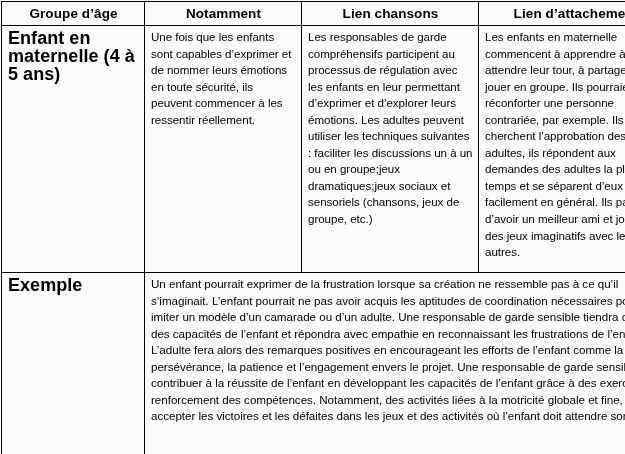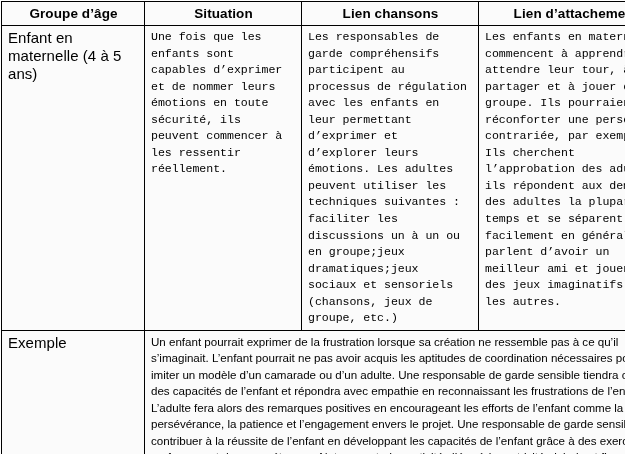--- a/index.html
+++ b/index.html
@@ -43,53 +43,52 @@
     padding-bottom: 2px;
     background: #f4f4f4;
     letter-spacing: 0.1px;
   }
   .col-1 { width: 131px; }
   .col-2 { width: 145px; }
   .col-3 { width: 165px; }
   .col-4 { width: 182px; }
 
   td.label-cell {
-    font-weight: normal;
-    font-size: 15px;
+    font-weight: bold;
+    font-size: 18px;
     line-height: 18px;
     padding-top: 4px;
     letter-spacing: 0.05px;
   }
   td.body-cell {
     font-size: 11.6px;
     line-height: 16.55px;
     padding-top: 4px;
     letter-spacing: -0.05px;
-    font-family: Liberation Mono, monospace;
   }
   td.wide-cell {
     font-size: 11.6px;
     line-height: 16.5px;
     padding-top: 4px;
     padding-left: 7px;
     padding-right: 6px;
     letter-spacing: -0.02px;
   }
   .row-1 td { height: 240px; }
   .row-2 td { height: 180px; }
 </style>
 </head>
 <body>
 
 <div class="table-wrap">
   <table class="age-table">
     <thead>
       <tr>
         <th class="col-1">Groupe d’âge</th>
-        <th class="col-2">Situation</th>
+        <th class="col-2">Notamment</th>
         <th class="col-3">Lien chansons</th>
         <th class="col-4">Lien d’attachement</th>
       </tr>
     </thead>
     <tbody>
       <tr class="row-1">
         <td class="label-cell col-1">Enfant en maternelle (4 à 5 ans)</td>
         <td class="body-cell col-2">Une fois que les enfants sont capables d’exprimer et de nommer leurs émotions en toute sécurité, ils peuvent commencer à les ressentir réellement.</td>
         <td class="body-cell col-3">Les responsables de garde compréhensifs participent au processus de régulation avec les enfants en leur permettant d’exprimer et d’explorer leurs émotions. Les adultes peuvent utiliser les techniques suivantes : faciliter les discussions un à un ou en groupe;jeux dramatiques;jeux sociaux et sensoriels (chansons, jeux de groupe, etc.)</td>
         <td class="body-cell col-4">Les enfants en maternelle commencent à apprendre à attendre leur tour, à partager et à jouer en groupe. Ils pourraient réconforter une personne contrariée, par exemple. Ils cherchent l’approbation des adultes, ils répondent aux demandes des adultes la plupart du temps et se séparent d’eux facilement en général. Ils parlent d’avoir un meilleur ami et jouent à des jeux imaginatifs avec les autres.</td>

